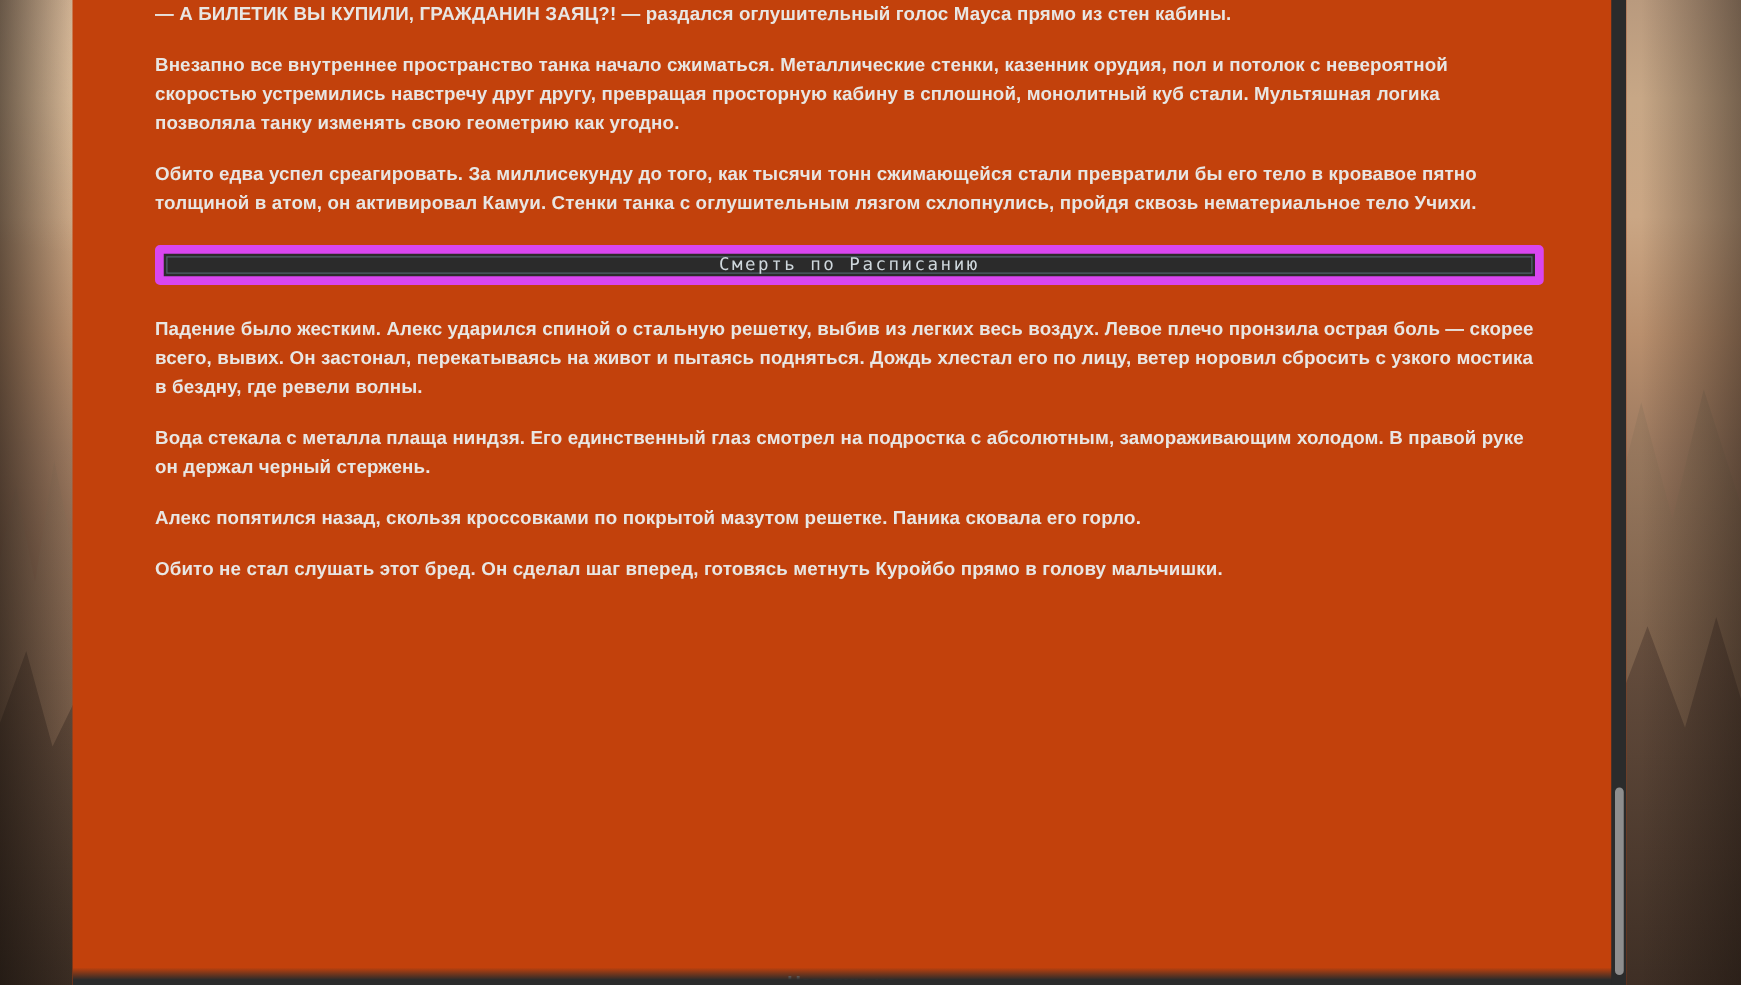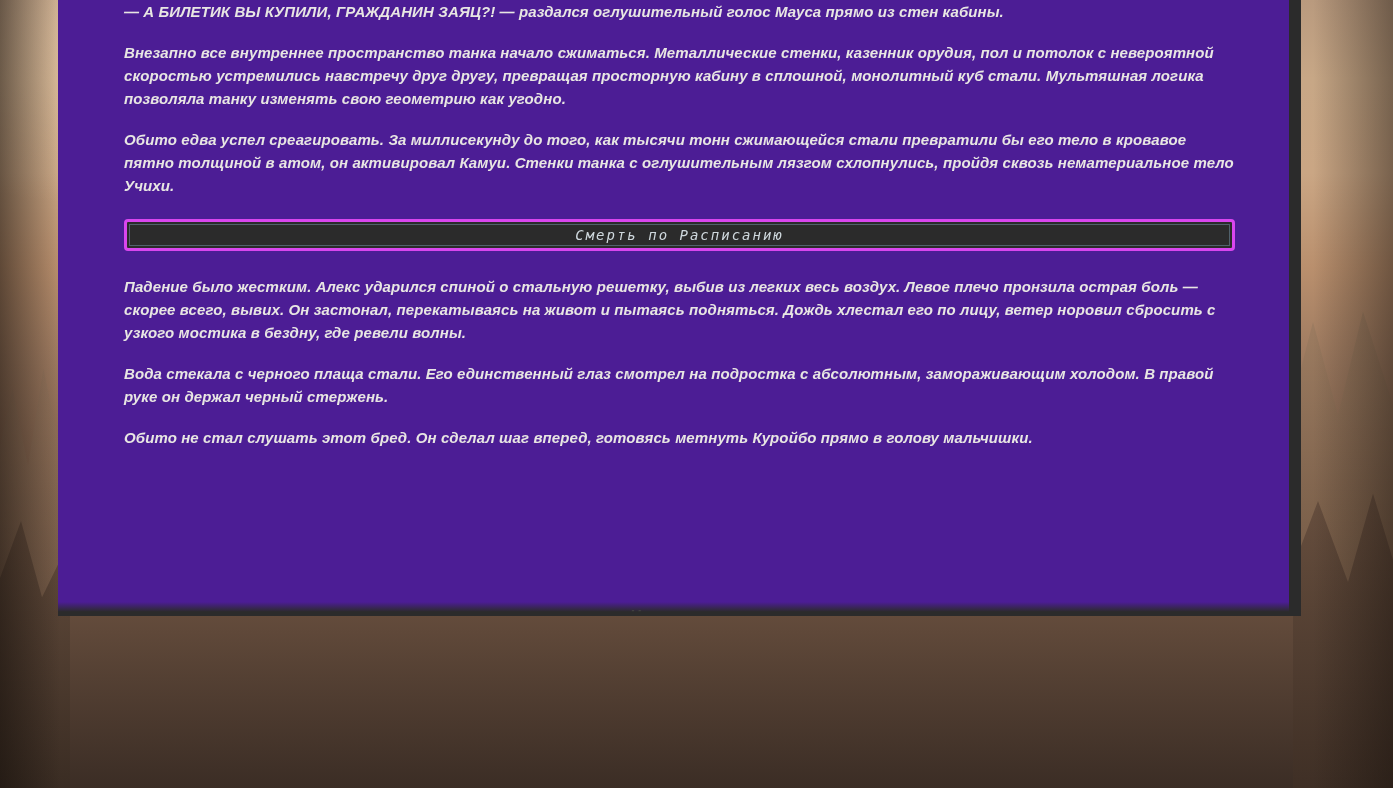--- a/index.html
+++ b/index.html
@@ -71,24 +71,23 @@
     right: 0; top: 0; width: 80px; height: 788px;
     background: linear-gradient(to left, rgba(20,14,10,.45), rgba(20,14,10,0));
   }
 
   
   .reader {
     position: absolute;
     left: 58px;
     top: 0;
     width: 1243px;
-    height: 616px;
-    background: #4c1d95;
-    overflow: hidden;
-    font-style: italic;
+    height: 788px;
+    background: #c2410c;
+    overflow: hidden;
   }
   .reader-inner {
     position: absolute;
     inset: 0;
     padding: 0 66px 0 66px;
     box-sizing: border-box;
   }
 
   p.para {
     color: #e8e6e3;
@@ -102,21 +101,21 @@
   p.para:first-child { margin-top: 0; }
 
   .top-cut {
     margin-top: -10px;
   }
 
   .scene-divider {
     box-sizing: border-box;
     margin: 22px 0 24px 0;
     height: 32px;
-    border: 3px solid #d946ef;
+    border: 7px solid #d946ef;
     border-radius: 4px;
     display: flex;
     align-items: center;
     justify-content: center;
     background: #2b2b2b;
     box-shadow: inset 0 0 0 2px #2b2b2b, inset 0 0 0 3px rgba(111,142,160,.55);
     text-align: right;
   }
   .scene-divider span {
     color: #cfd8dd;
@@ -183,21 +182,22 @@
 
     <p class="para top-cut">— А БИЛЕТИК ВЫ КУПИЛИ, ГРАЖДАНИН ЗАЯЦ?! — раздался оглушительный голос Мауса прямо из стен кабины.</p>
     <p class="para">Внезапно все внутреннее пространство танка начало сжиматься. Металлические стенки, казенник орудия, пол и потолок с невероятной скоростью устремились навстречу друг другу, превращая просторную кабину в сплошной, монолитный куб стали. Мультяшная логика позволяла танку изменять свою геометрию как угодно.</p>
     <p class="para">Обито едва успел среагировать. За миллисекунду до того, как тысячи тонн сжимающейся стали превратили бы его тело в кровавое пятно толщиной в атом, он активировал Камуи. Стенки танка с оглушительным лязгом схлопнулись, пройдя сквозь нематериальное тело Учихи.</p>
 
     <div class="scene-divider">
       <span>Смерть по Расписанию</span>
     </div>
 
     <p class="para">Падение было жестким. Алекс ударился спиной о стальную решетку, выбив из легких весь воздух. Левое плечо пронзила острая боль — скорее всего, вывих. Он застонал, перекатываясь на живот и пытаясь подняться. Дождь хлестал его по лицу, ветер норовил сбросить с узкого мостика в бездну, где ревели волны.</p>
-    <p class="para">Вода стекала с черного плаща стали. Его единственный глаз смотрел на подростка с абсолютным, замораживающим холодом. В правой руке он держал черный стержень.</p>
+    <p class="para">Вода стекала с металла плаща ниндзя. Его единственный глаз смотрел на подростка с абсолютным, замораживающим холодом. В правой руке он держал черный стержень.</p>
+    <p class="para">Алекс попятился назад, скользя кроссовками по покрытой мазутом решетке. Паника сковала его горло.</p>
     <p class="para">Обито не стал слушать этот бред. Он сделал шаг вперед, готовясь метнуть Куройбо прямо в голову мальчишки.</p>
 
   </div>
 
   <div class="partial-line">Наверху, на...</div>
   <div class="bottom-fade"></div>
 
   <div class="scrollbar-track">
     <div class="scrollbar-thumb"></div>
   </div>

